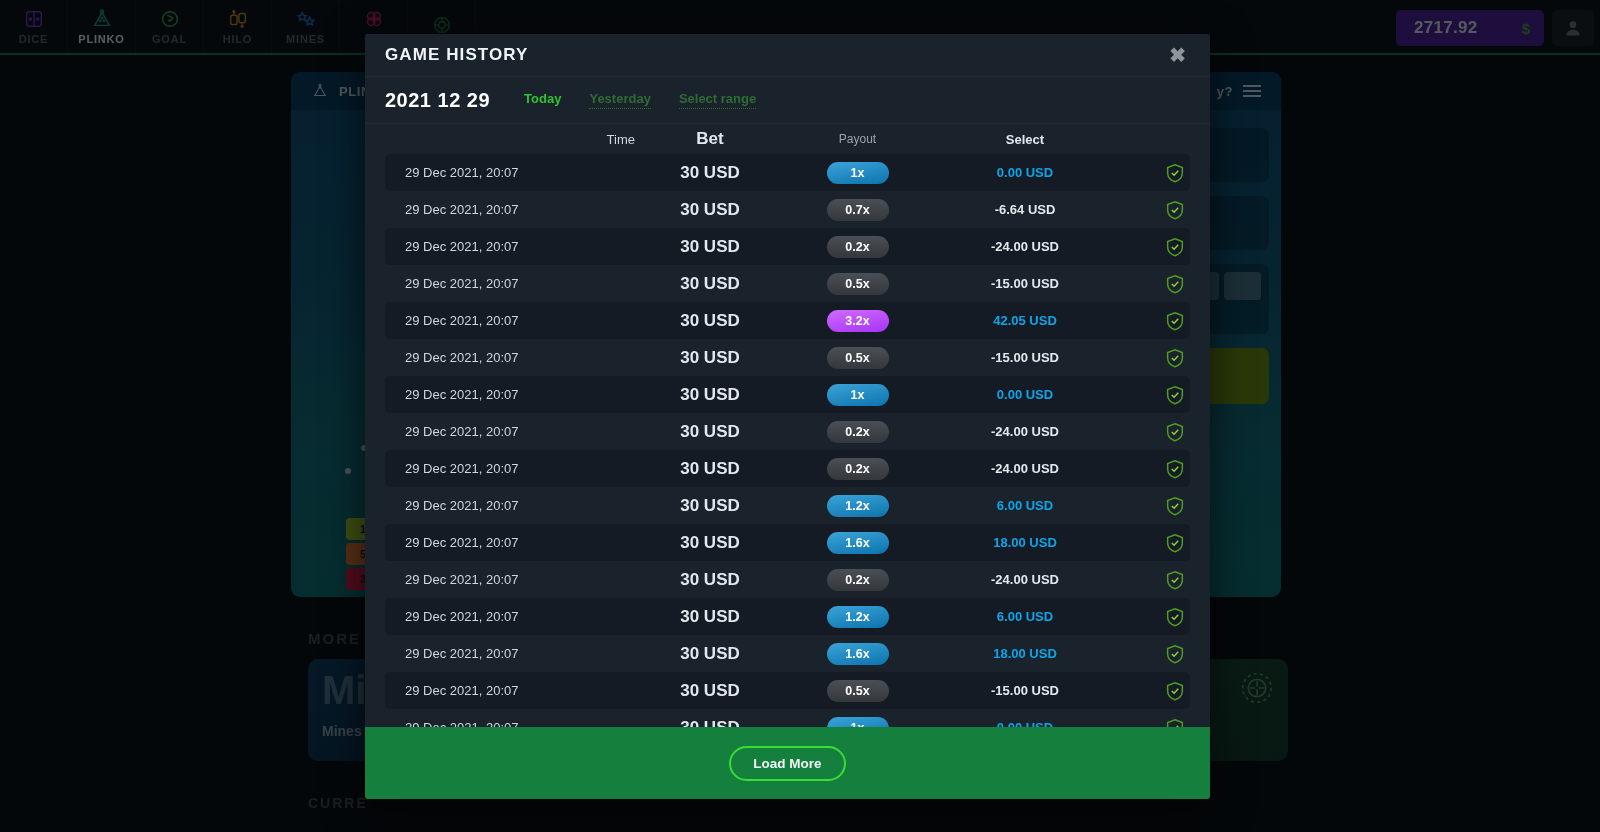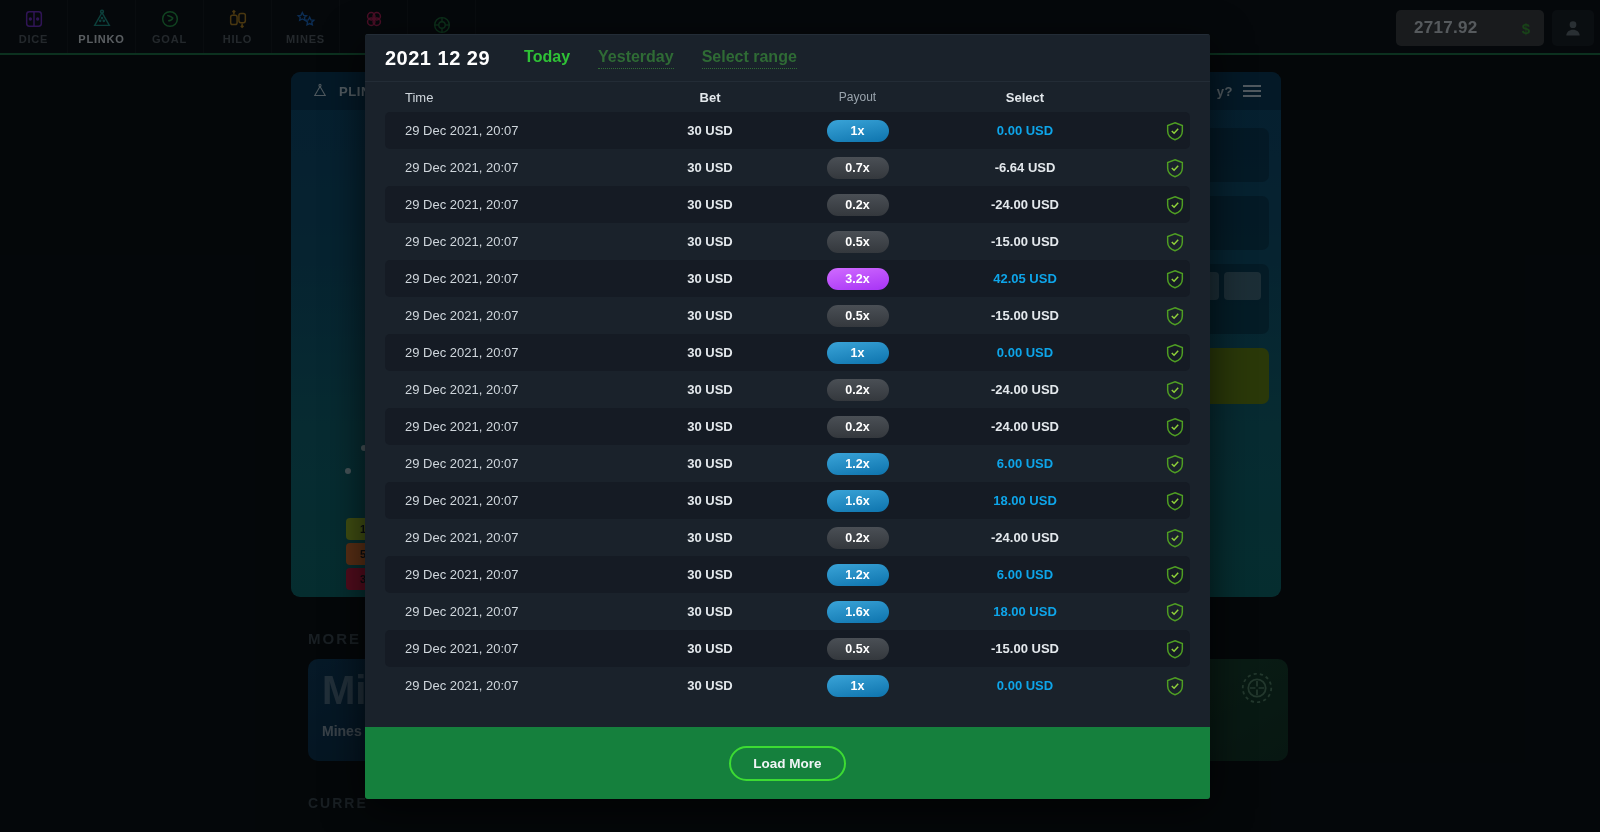--- a/index.html
+++ b/index.html
@@ -29,21 +29,21 @@
   }
   .nav-item .nav-ico{ width:22px; height:22px; display:block; }
   .nav-item .nav-label{
     font-size:11px; letter-spacing:.8px; font-weight:bold; color:#5c6368;
   }
   .nav-item.active .nav-label{ color:#e9eef2; }
 
   .balance-wrap{
     position:absolute; right:56px; top:10px; height:36px;
     display:flex; align-items:center;
-    background:#404040; border-radius:5px; padding:0 14px 0 18px;
+    background:#4c1d95; border-radius:5px; padding:0 14px 0 18px;
     min-width:148px; justify-content:space-between; gap:26px;
   }
   .balance-amt{ font-size:17px; font-weight:bold; color:#dfe4e8; letter-spacing:.3px; }
   .balance-cur{ font-size:15px; font-weight:bold; color:#3ea832; }
   .account-btn{
     position:absolute; right:6px; top:10px; width:42px; height:36px;
     background:#1a1e21; border-radius:5px; display:flex;
     align-items:center; justify-content:center;
   }
 
@@ -124,40 +124,40 @@
     font-size:20px; line-height:1; color:#8d969d; font-weight:bold;
     cursor:pointer; padding:2px 4px;
   }
 
   .date-bar{
     flex:0 0 48px; display:flex; align-items:center; gap:28px;
     padding:0 20px; background:#1a222b;
     border-top:1px solid #232c36; border-bottom:1px solid #232c36;
   }
   .date-val{ font-size:20px; font-weight:bold; color:#ffffff; letter-spacing:.5px; margin-right:6px;}
-  .date-link{ font-size:16px; font-weight:bold; color:#2f6b35; cursor:pointer;
+  .date-link{ font-size:13px; font-weight:bold; color:#2f6b35; cursor:pointer;
     border-bottom:1px dotted #2f6b35; padding-bottom:2px; }
   .date-link.active{ color:#2fc236; border-bottom-color:transparent; }
 
   .table-wrap{ flex:1; overflow:hidden; padding:0 20px; background:#1a222b; }
   .thead{
     display:flex; height:30px; align-items:center; font-size:12px; color:#9aa4ad;
   }
-  .thead .c-time{ width:250px; padding-left:20px; }
+  .thead .c-time{ width:250px; padding-left:20px;text-align:right; }
   .thead .c-bet{ width:150px; text-align:center; }
   .thead .c-pay{ width:145px; text-align:center; }
   .thead .c-prof{ width:190px; text-align:center; }
   .thead .c-ver{ flex:1; }
 
   .trow{
     display:flex; align-items:center; height:37px; border-radius:5px;
   }
   .trow.odd{ background:#151b24; }
   .c-time{ width:250px; padding-left:20px; font-size:13px; color:#cfd6dc; }
-  .c-bet{ width:150px; text-align:center; font-size:13px; font-weight:bold; color:#e3e8ec; }
+  .c-bet{ width:150px; text-align:center; font-size:17px; font-weight:bold; color:#e3e8ec; }
   .c-pay{ width:145px; display:flex; justify-content:center; }
   .c-prof{ width:190px; text-align:center; font-size:13px; font-weight:bold; color:#e3e8ec; }
   .c-prof.pos{ color:#0ea5e9; }
   .c-ver{ flex:1; display:flex; justify-content:flex-end; padding-right:4px; }
 
   .pill{
     min-width:62px; height:22px; border-radius:11px; font-size:12.5px;
     font-weight:bold; color:#fff; display:flex; align-items:center;
     justify-content:center; padding:0 12px;
   }
@@ -324,20 +324,25 @@
     </div>
   </div>
 
   <div class="current-label">CURRE</div>
 </div>
 
 <div id="overlay"></div>
 
 <div id="modal">
 
+  <div class="modal-header">
+    <div class="modal-title">GAME HISTORY</div>
+    <div class="spacer"></div>
+    <div class="close-x">✖</div>
+  </div>
 
   <div class="date-bar">
     <div class="date-val">2021 12 29</div>
     <div class="date-link active">Today</div>
     <div class="date-link">Yesterday</div>
     <div class="date-link">Select range</div>
   </div>
 
   <div class="table-wrap">
     <div class="thead">

